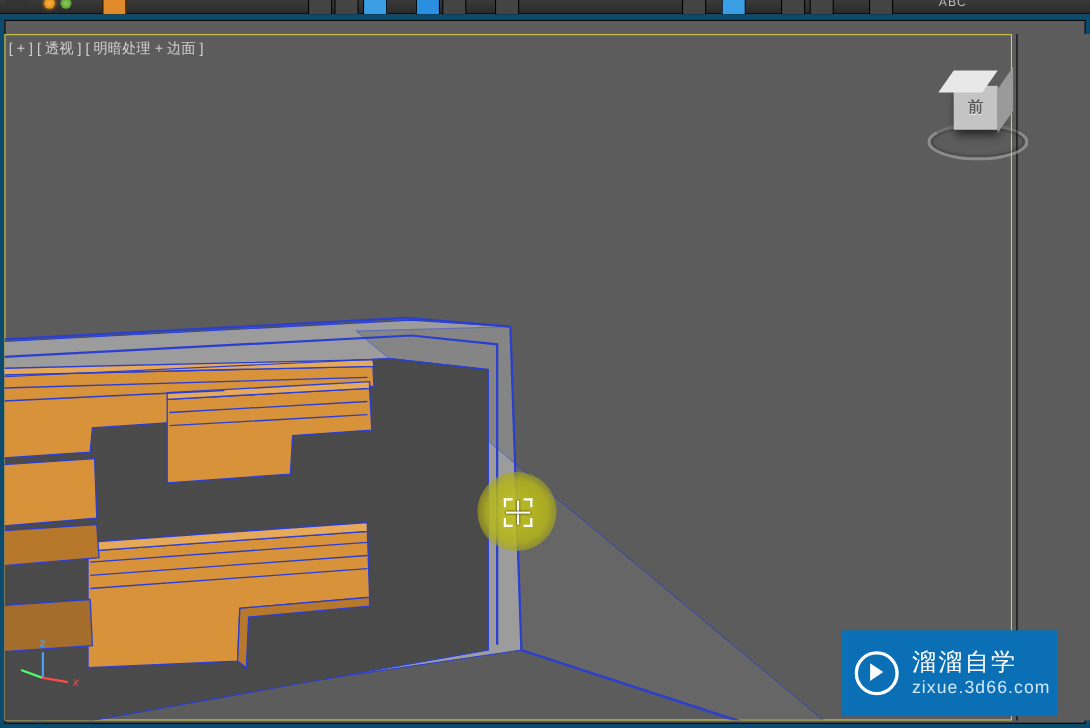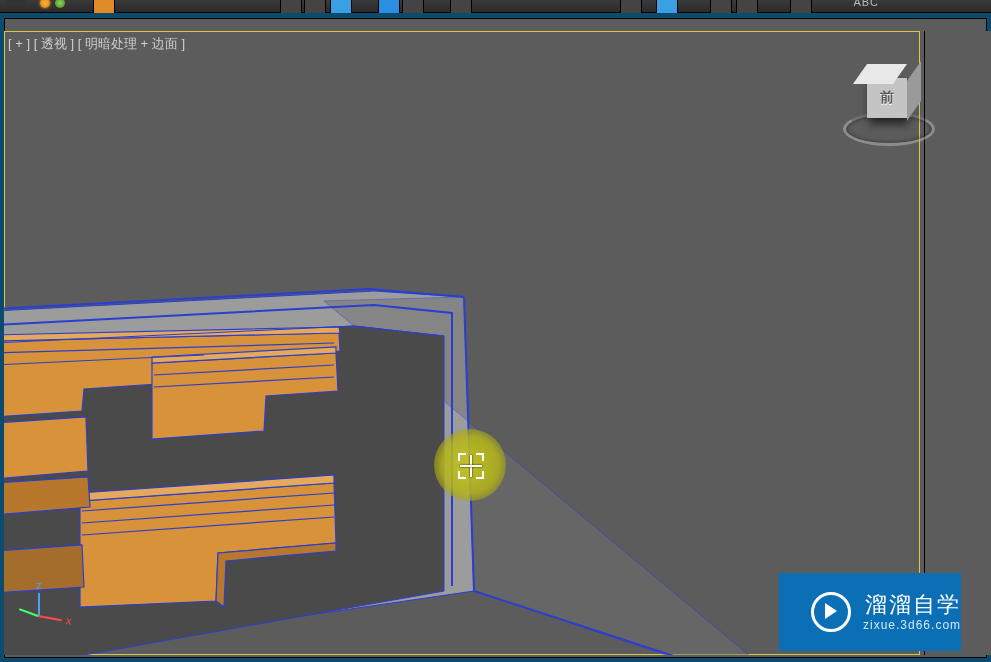--- a/index.html
+++ b/index.html
@@ -211,29 +211,28 @@
     display:flex; align-items:center; justify-content:center;
     font-size:14px; color:#5a5a5a; font-weight:bold;
     text-shadow: 0 1px 0 #fff;
   }
 
   
   .watermark {
     position:absolute;
     right: 30px;
     bottom: 12px;
-    width: 182px;
+    width: 196px;
     height: 78px;
     background: #0b6fb6;
     z-index: 40;
     display:flex;
     align-items:center;
-    padding-left: 32px;
+    padding-left: 12px;
     box-sizing:border-box;
-    text-align:right;
   }
   .watermark .play {
     width: 34px;
     height: 34px;
     border: 3px solid #fff;
     border-radius: 50%;
     position:relative;
     flex-shrink:0;
   }
   .watermark .play::after{
@@ -243,21 +242,21 @@
     border-left: 12px solid #fff;
     border-top: 8px solid transparent;
     border-bottom: 8px solid transparent;
   }
   .watermark .txt {
     margin-left: 12px;
     display:flex; flex-direction:column;
     line-height:1.2;
   }
   .watermark .txt .cn { font-size: 22px; color:#fff; letter-spacing:2px; font-weight:500;}
-  .watermark .txt .en { font-size: 12px; color:#cfe8fb; letter-spacing:1px; }
+  .watermark .txt .en { font-size: 16px; color:#cfe8fb; letter-spacing:1px; }
 
   
   .right-strip {
     position:absolute;
     right: 0;
     top: 18px;
     width: 66px;
     height: 624px;
     background:#5c5c5c;
     border-left: 1px solid #000;

